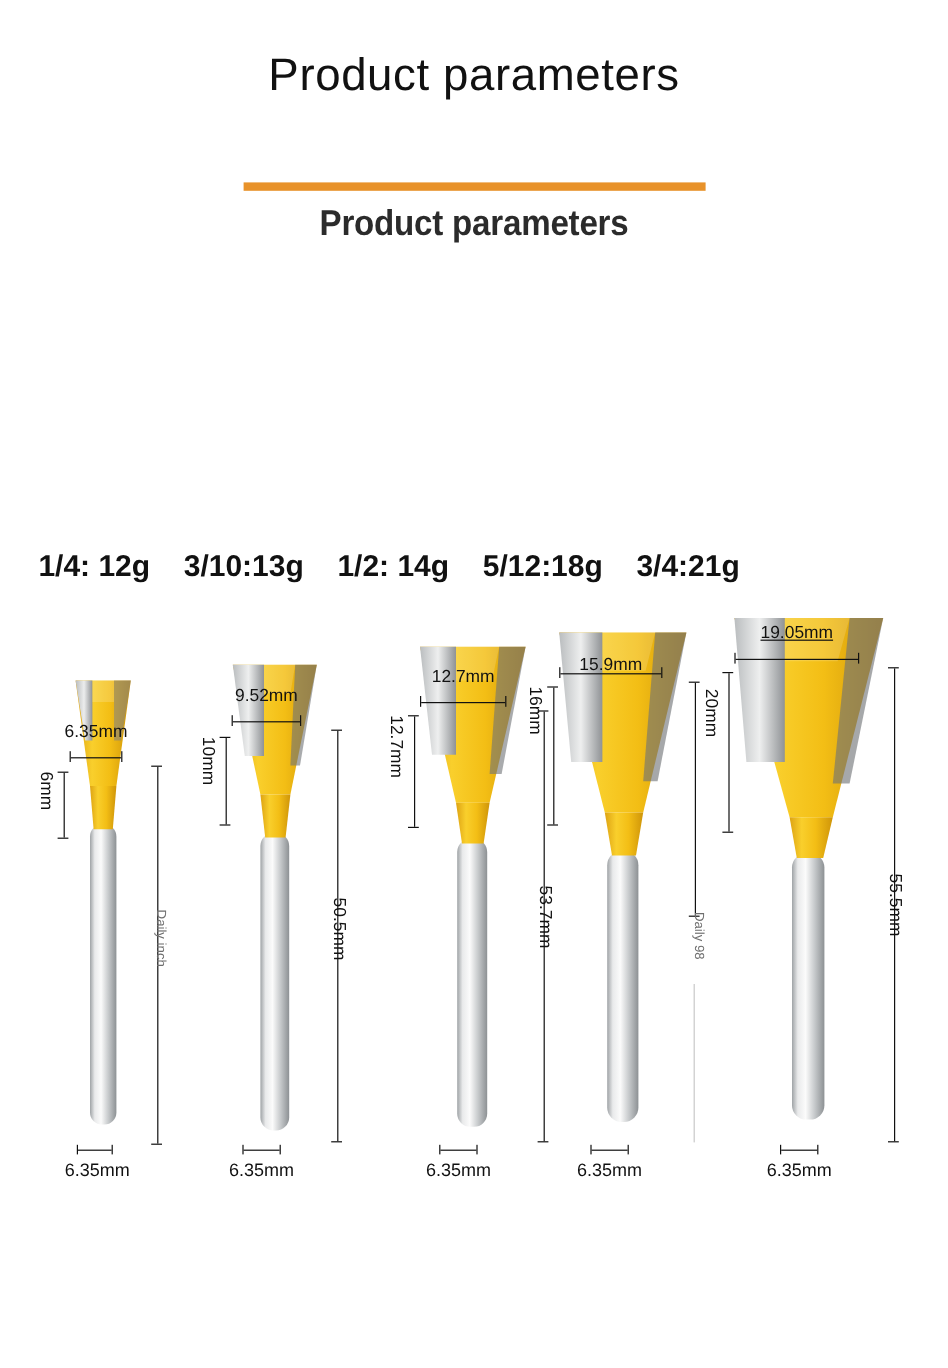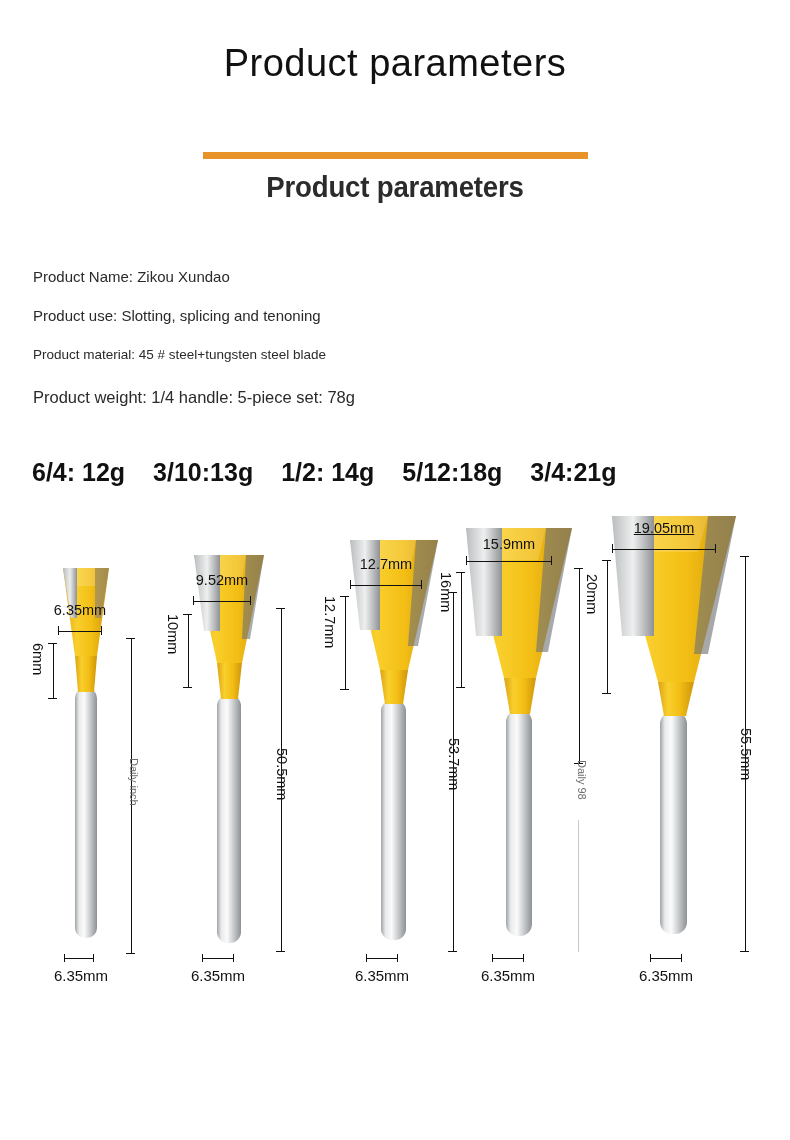--- a/index.html
+++ b/index.html
@@ -129,29 +129,23 @@
 <body>
 
 <div class="page">
 
   <div class="title-light">Product parameters</div>
 
   <div class="accent-rule"></div>
 
   <div class="title-bold">Product parameters</div>
 
-  <div class="specs">
-    <div class="spec-line s0">Product Name: Zikou Xundao</div>
-    <div class="spec-line s1">Product use: Slotting, splicing and tenoning</div>
-    <div class="spec-line s2">Product material: 45 # steel+tungsten steel blade</div>
-    <div class="spec-line s3">Product weight: 1/4 handle: 5-piece set: 78g</div>
-  </div>
 
   <div class="weights">
-    <span class="w">6/4: 12g</span>
+    <span class="w">1/4: 12g</span>
     <span class="w">3/10:13g</span>
     <span class="w">1/2: 14g</span>
     <span class="w">5/12:18g</span>
     <span class="w">3/4:21g</span>
   </div>
 
   <div class="bits">
 
     <div class="bit" style="left:30px; width:130px; height:460px;">
       <div class="bit-art" style="left:27px; bottom:36px;">
@@ -317,21 +311,21 @@
           <rect x="44" y="192" width="26" height="226" rx="12" fill="url(#sh4)"></rect>
           <path d="M4,10 L110,10 L74,160 L42,160 Z" fill="url(#yl4)"></path>
           <path d="M4,10 L40,10 L40,118 L14,118 Z" fill="url(#bl4)"></path>
           <path d="M84,10 L110,10 L86,134 L74,134 Z" fill="#6f7376" opacity=".62"></path>
           <path d="M40,10 L84,10 L76,42 L40,42 Z" fill="#ffffff" opacity=".16"></path>
           <path d="M42,160 L74,160 L68,196 L48,196 Z" fill="url(#yl4)"></path>
         </svg>
       </div>
 
       <div class="dim-h" style="left:18px; width:86px; top:26px;"></div>
-      <div class="dim-h-label" style="left:6px; top:6px; width:110px;">15.9mm</div>
+      <div class="dim-h-label" style="left:6px; top:16px; width:110px;">15.9mm</div>
 
       <div class="dim-v" style="left:8px; top:42px; height:116px;"></div>
       <div class="dim-v-label rot-cw" style="left:6px; top:42px;">16mm</div>
 
       <div class="dim-v" style="left:126px; top:38px; height:196px;"></div>
       <div class="dim-v-label rot-cw len-faint" style="left:140px; top:230px;">Daily 98</div>
       <div class="faint-line" style="left:130px; top:290px; height:132px;"></div>
 
       <div class="shank-bracket" style="left:44px; width:32px;"></div>
       <div class="shank-label" style="left:15px; width:90px;">6.35mm</div>

